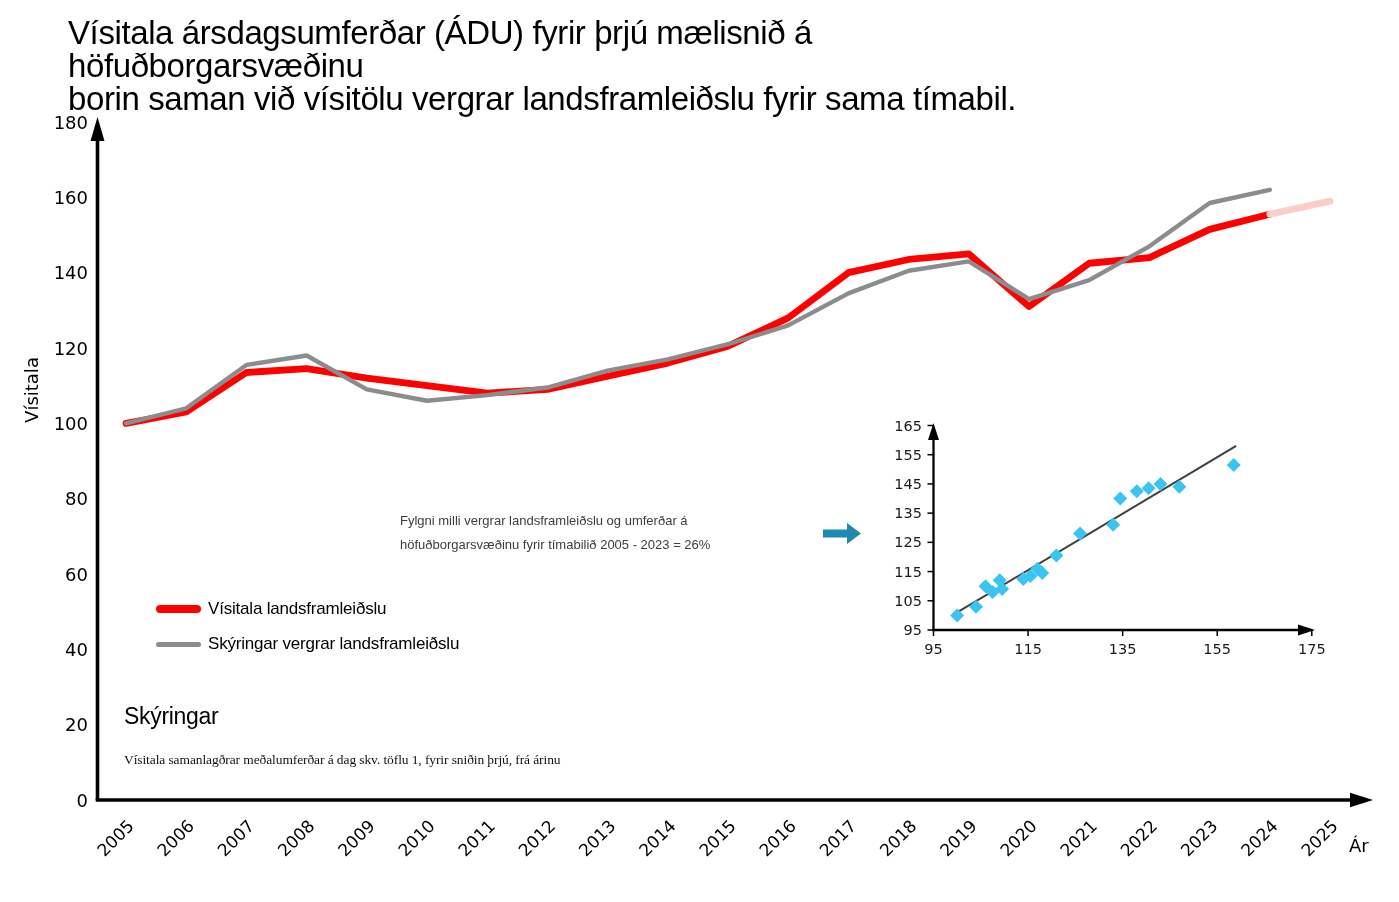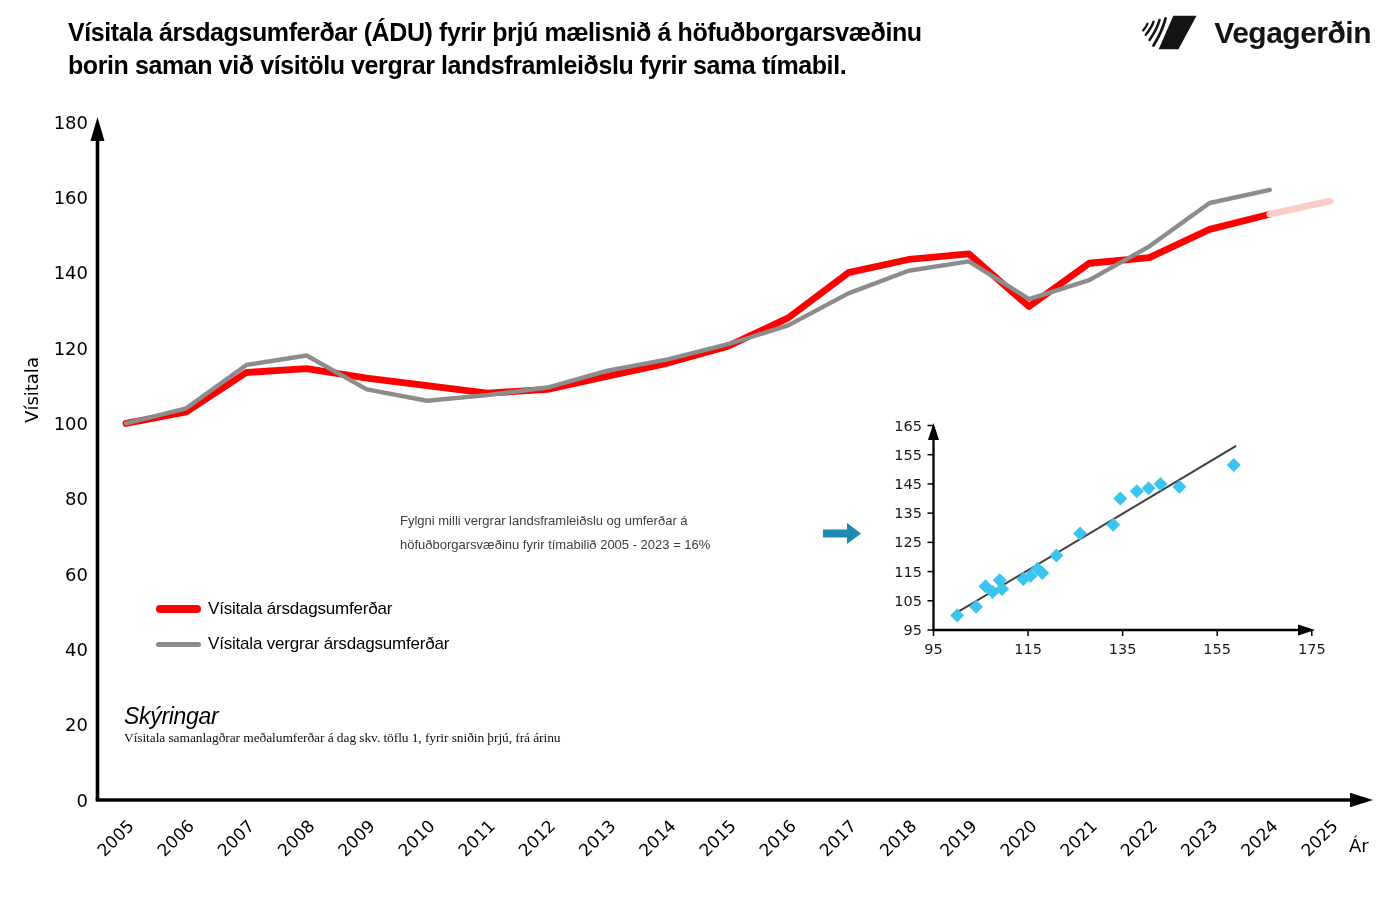--- a/index.html
+++ b/index.html
@@ -1,38 +1,38 @@
 <!DOCTYPE html>
 <html><head>
 <meta charset="utf-8">
 <style>
   html,body{margin:0;padding:0;background:#fff;}
   .page{position:relative;width:1399px;height:902px;background:#ffffff;overflow:hidden;
         font-family:"Liberation Sans",sans-serif;color:#000;}
   #chart-svg{position:absolute;left:0;top:0;}
   svg text{font-family:"DejaVu Sans","Liberation Sans",sans-serif;}
 
-  .title{position:absolute;left:68px;top:16px;width:1020px;font-size:25px;font-weight:700;
+  .title{position:absolute;left:68px;top:16px;width:1020px;font-size:33px;font-weight:400;
          line-height:33px;letter-spacing:-0.4px;color:#000;}
   .logo{position:absolute;right:28px;top:9px;display:flex;align-items:center;gap:14px;}
   .logo-text{font-size:30px;font-weight:700;letter-spacing:-0.5px;color:#141414;}
 
   .annotation{position:absolute;left:400px;top:509px;font-size:13px;line-height:23.5px;
               color:#3d3d3d;}
 
   .legend-row{position:absolute;left:156px;display:flex;align-items:center;gap:7px;height:18px;}
   .legend-row.r1{top:600px;}
   .legend-row.r2{top:635px;}
   .swatch{display:inline-block;width:45px;flex:0 0 45px;}
   .swatch.red{height:8px;border-radius:4px;}
   .swatch.gray{height:5px;border-radius:2.5px;}
   .legend-label{font-size:17px;letter-spacing:-0.2px;color:#000;}
 
   .notes{position:absolute;left:124px;top:703px;width:580px;}
-  .notes-heading{font-size:23px;font-weight:500;letter-spacing:-0.3px;margin-bottom:0;font-style:italic;}
+  .notes-heading{font-size:23px;font-weight:500;letter-spacing:-0.3px;margin-bottom:22px;}
   .notes-line{font-size:13.5px;line-height:16.5px;letter-spacing:-0.1px;color:#111;font-family:Liberation Serif, serif;}
 </style>
 </head>
 <body>
 
 <div class="page">
 
   <svg id="chart-svg" width="1399" height="902" viewBox="0 0 1399 902">
       <line x1="97.5" y1="800" x2="97.5" y2="138" stroke="#000" stroke-width="3.6"></line>
       <polygon points="90.5,141 104.5,141 97.5,117" fill="#000"></polygon>
@@ -125,43 +125,33 @@
       <path d="M1136.8298 484.2335L1143.8298 491.2335L1136.8298 498.2335L1129.8298 491.2335Z" fill="#3CC4F0"></path>
       <path d="M1179.3872000000001 479.8514L1186.3872000000001 486.8514L1179.3872000000001 493.8514L1172.3872000000001 486.8514Z" fill="#3CC4F0"></path>
       <path d="M1233.7661 457.9409L1240.7661 464.9409L1233.7661 471.9409L1226.7661 464.9409Z" fill="#3CC4F0"></path>
     </svg>
 
   <div class="title">
     <div>Vísitala ársdagsumferðar (ÁDU) fyrir þrjú mælisnið á höfuðborgarsvæðinu</div>
     <div>borin saman við vísitölu vergrar landsframleiðslu fyrir sama tímabil.</div>
   </div>
 
-  <div class="logo">
-    <svg width="62" height="48" viewBox="0 0 72 48">
-      <path d="M11,13 C10,16 8.5,18 6,21" fill="none" stroke="#141414" stroke-width="2.6" stroke-linecap="round"></path>
-      <path d="M18,11 C16.5,16 13,21 9,26" fill="none" stroke="#141414" stroke-width="2.8" stroke-linecap="round"></path>
-      <path d="M25,9 C23,16 19,24 13.5,32" fill="none" stroke="#141414" stroke-width="3" stroke-linecap="round"></path>
-      <path d="M32,7 C29.5,17 24.5,28 18,38.5" fill="none" stroke="#141414" stroke-width="3.2" stroke-linecap="round"></path>
-      <path d="M41,4 L68,4 L47,43 L24,43 Z" fill="#141414"></path>
-    </svg>
-    <span class="logo-text">Vegagerðin</span>
-  </div>
 
   <div class="annotation">
     <div>Fylgni milli vergrar landsframleiðslu og umferðar á</div>
-    <div>höfuðborgarsvæðinu fyrir tímabilið 2005 - 2023 = 16%</div>
+    <div>höfuðborgarsvæðinu fyrir tímabilið 2005 - 2023 = 26%</div>
   </div>
 
   <div class="legend-row r1">
     <span class="swatch red" style="background: rgb(255, 0, 0);"></span>
-    <span class="legend-label">Vísitala ársdagsumferðar</span>
+    <span class="legend-label">Vísitala landsframleiðslu</span>
   </div>
   <div class="legend-row r2">
     <span class="swatch gray" style="background: rgb(140, 140, 140);"></span>
-    <span class="legend-label">Vísitala vergrar ársdagsumferðar</span>
+    <span class="legend-label">Skýringar vergrar landsframleiðslu</span>
   </div>
 
   <div class="notes">
     <div class="notes-heading">Skýringar</div>
     <div class="notes-line">Vísitala samanlagðrar meðalumferðar á dag  skv. töflu 1, fyrir sniðin  þrjú, frá árinu</div>
   </div>
 
 </div>
 
 </body></html>

